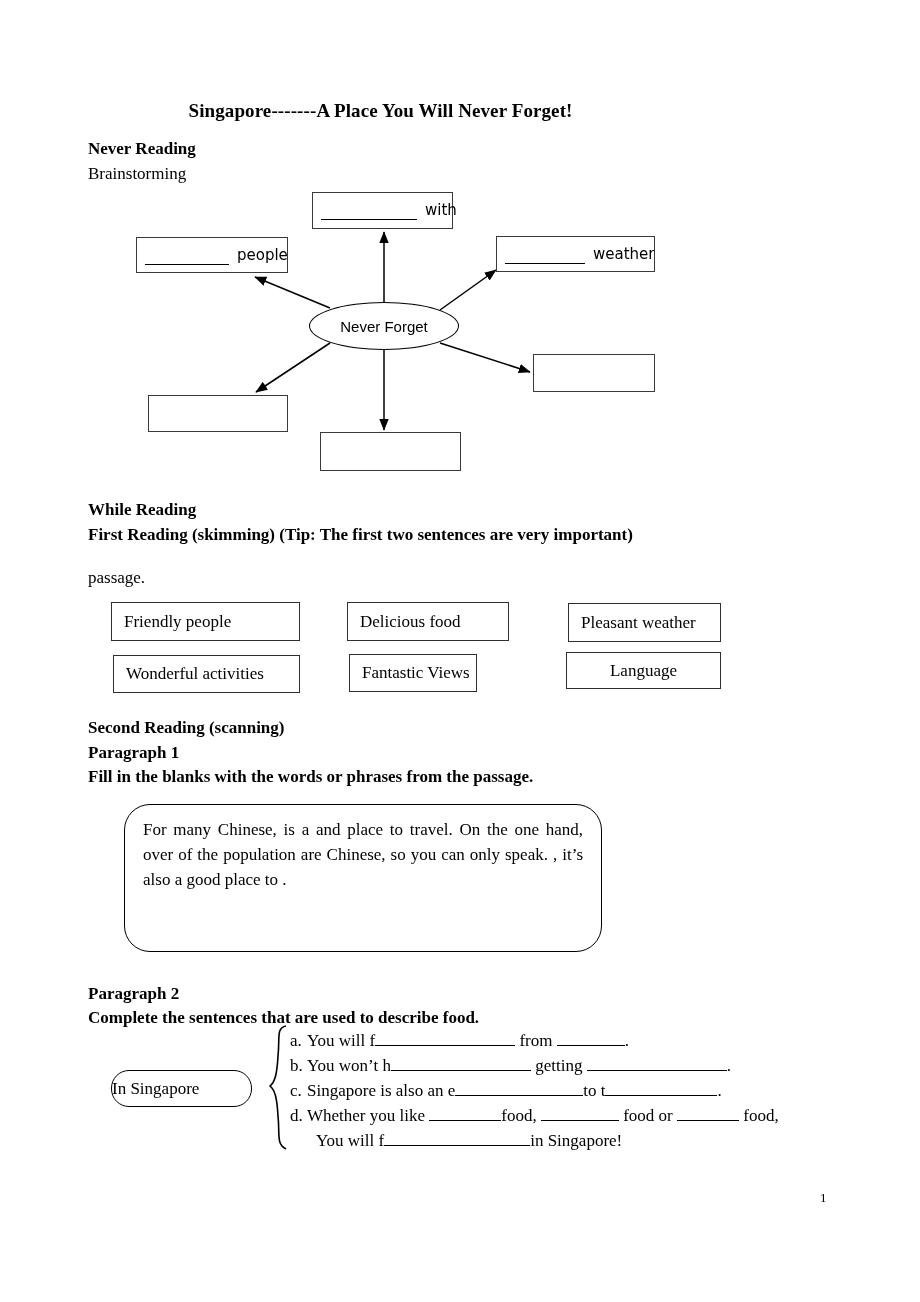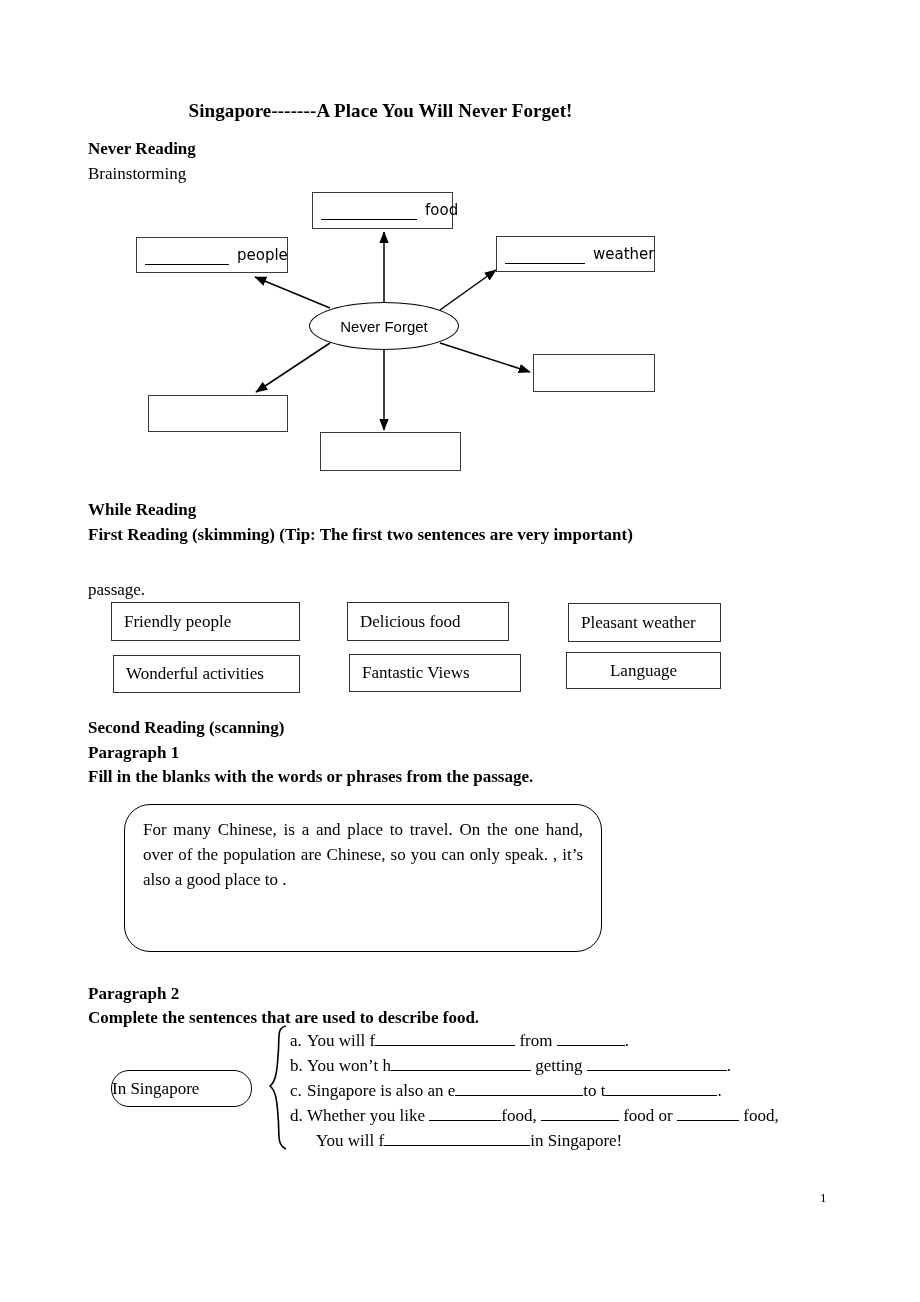--- a/index.html
+++ b/index.html
@@ -183,21 +183,21 @@
       <line x1="440" y1="130" x2="496" y2="90" stroke="#000" stroke-width="1.5" marker-end="url(#ah)"></line>
 
       <line x1="440" y1="163" x2="530" y2="192" stroke="#000" stroke-width="1.5" marker-end="url(#ah)"></line>
 
       <line x1="330" y1="163" x2="256" y2="212" stroke="#000" stroke-width="1.5" marker-end="url(#ah)"></line>
 
       <line x1="384" y1="170" x2="384" y2="250" stroke="#000" stroke-width="1.5" marker-end="url(#ah)"></line>
     </svg>
 
     <div class="dbox" style="left:312px; top:12px; width:141px; height:37px;">
-      <span><span class="blank-u" style="width:88px;">&nbsp;</span><span>food</span></span>
+      <span><span class="blank-u" style="width:88px;">&nbsp;</span><span>with</span></span>
     </div>
 
     <div class="dbox" style="left:136px; top:57px; width:152px; height:36px;">
       <span><span class="blank-u" style="width:76px;">&nbsp;</span><span>people</span></span>
     </div>
 
     <div class="dbox" style="left:496px; top:56px; width:159px; height:36px;">
       <span><span class="blank-u" style="width:72px;">&nbsp;</span><span>weather</span></span>
     </div>
 
@@ -214,36 +214,36 @@
     </div>
 
     <div class="dbox" style="left:320px; top:252px; width:141px; height:39px;">
       <span></span>
     </div>
   </div>
 
   <div class="head-bold" style="left:88px; top:500px;">While Reading</div>
   <div class="head-bold" style="left:88px; top:525px;">First Reading (skimming) (Tip: The first two sentences are very important)</div>
 
-  <div class="body-text" style="left:88px; top:568px;margin-top:12px;">passage.</div>
+  <div class="body-text" style="left:88px; top:568px;">passage.</div>
 
   <div class="optbox left-align" style="left:111px; top:602px; width:189px; height:39px;">
     <span>Friendly people</span>
   </div>
   <div class="optbox left-align" style="left:347px; top:602px; width:162px; height:39px;">
     <span>Delicious food</span>
   </div>
   <div class="optbox left-align" style="left:568px; top:603px; width:153px; height:39px;">
     <span>Pleasant weather</span>
   </div>
 
   <div class="optbox left-align" style="left:113px; top:655px; width:187px; height:38px;">
     <span>Wonderful activities</span>
   </div>
-  <div class="optbox left-align" style="left:349px; top:654px; width:172px; height:38px;">
+  <div class="optbox left-align" style="left:349px; top:654px; width:128px; height:38px;">
     <span>Fantastic Views</span>
   </div>
   <div class="optbox center-align" style="left:566px; top:652px; width:155px; height:37px;">
     <span>Language</span>
   </div>
 
   <div class="head-bold" style="left:88px; top:718px;">Second Reading (scanning)</div>
   <div class="head-bold" style="left:88px; top:743px;">Paragraph 1</div>
   <div class="head-bold" style="left:88px; top:767px;">Fill in the blanks with the words or phrases from the passage.</div>
 

